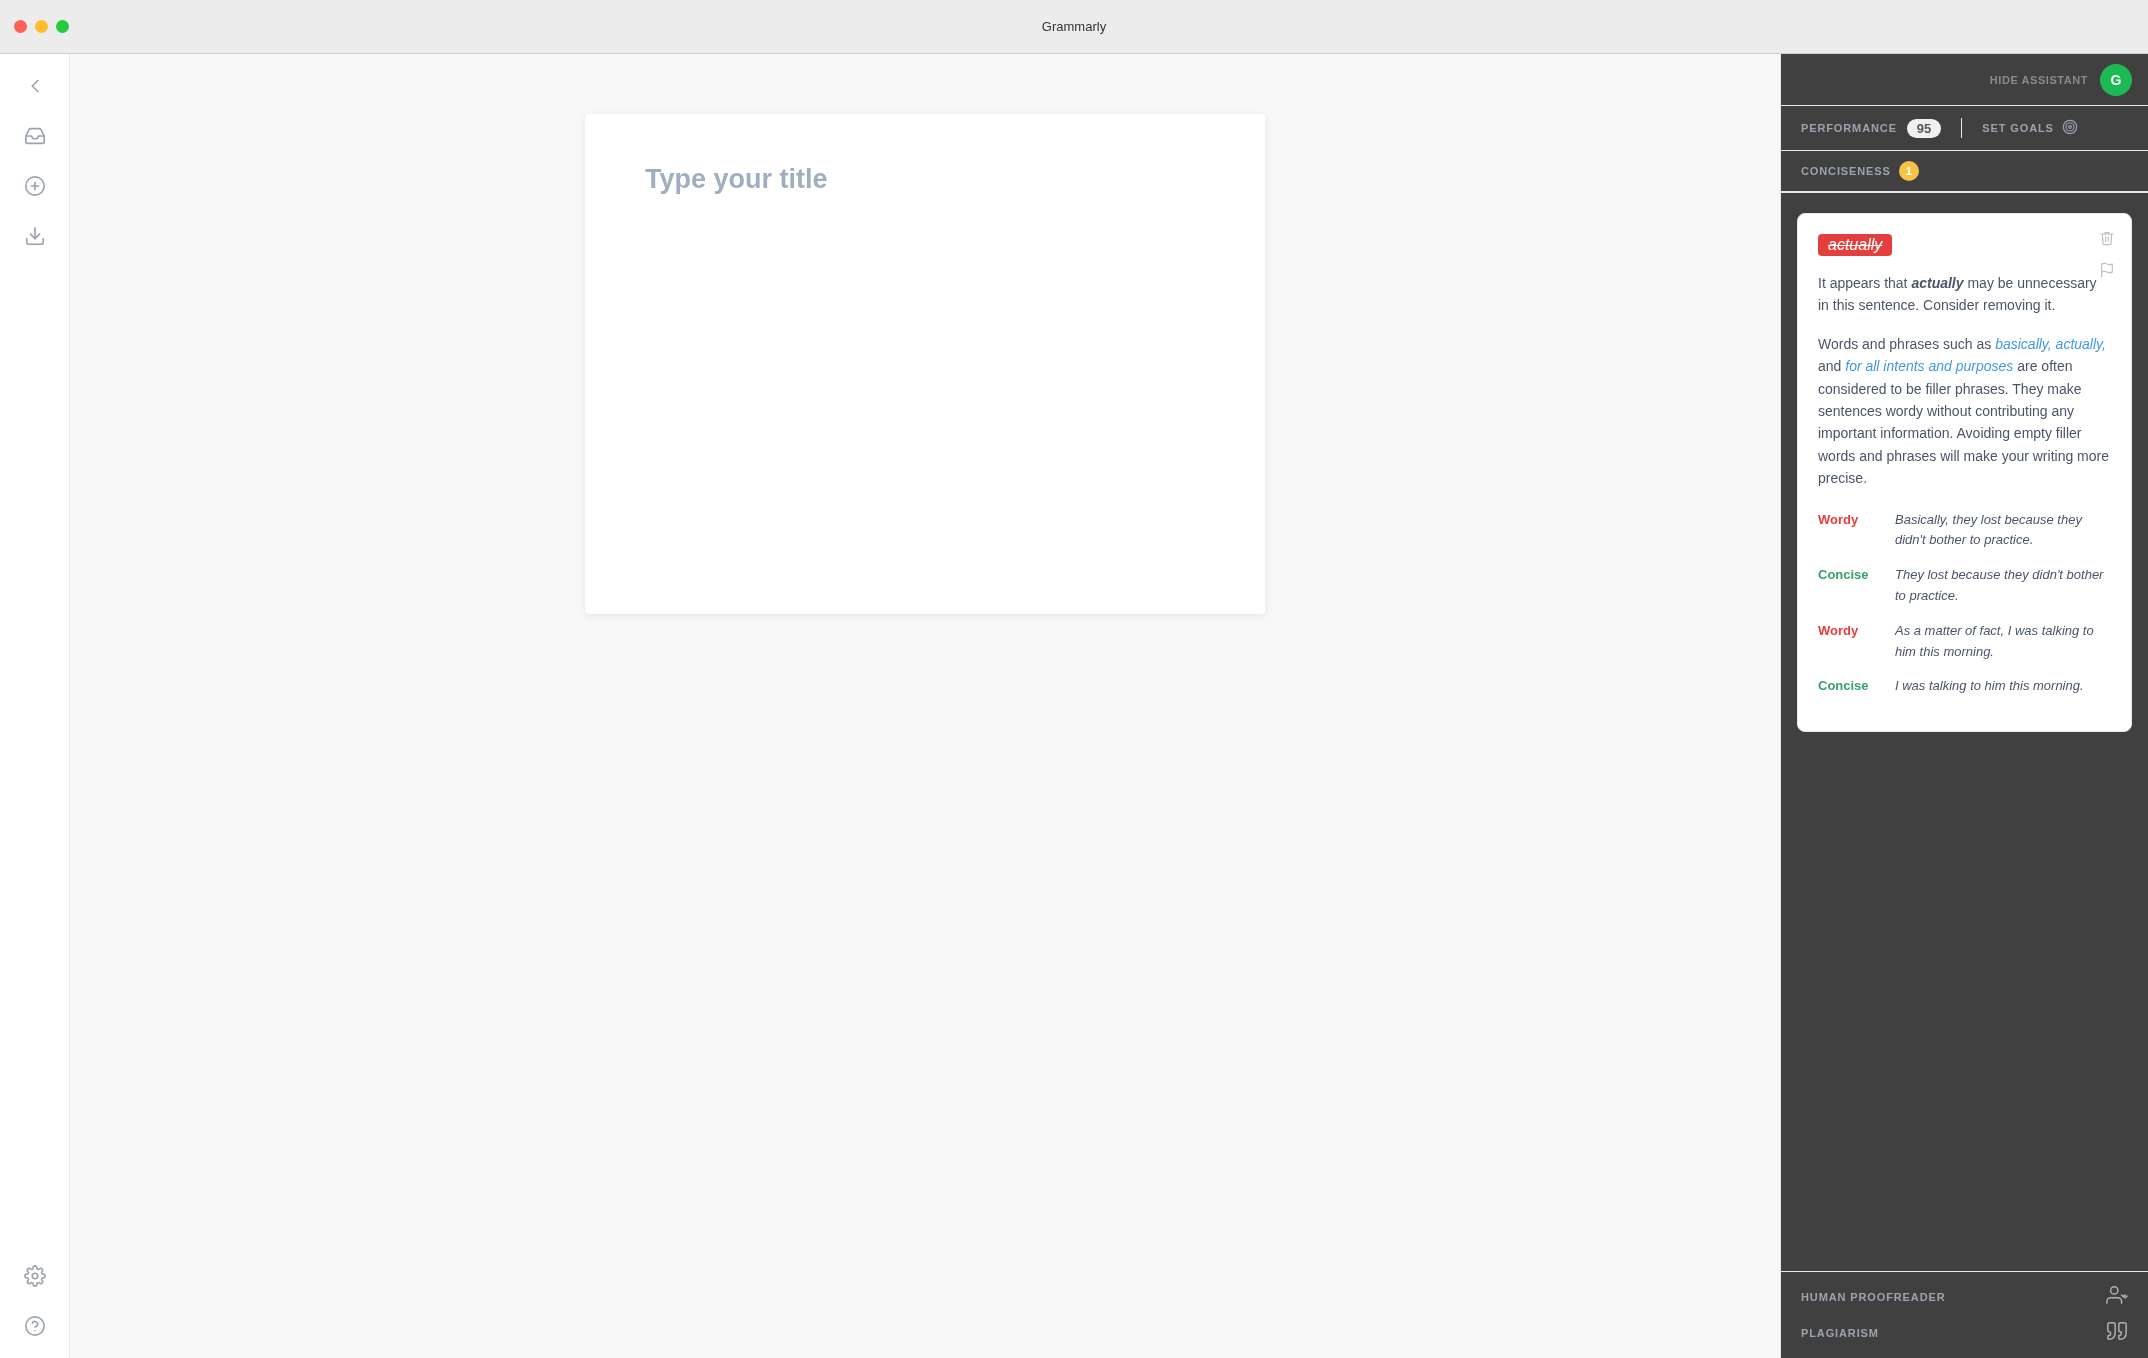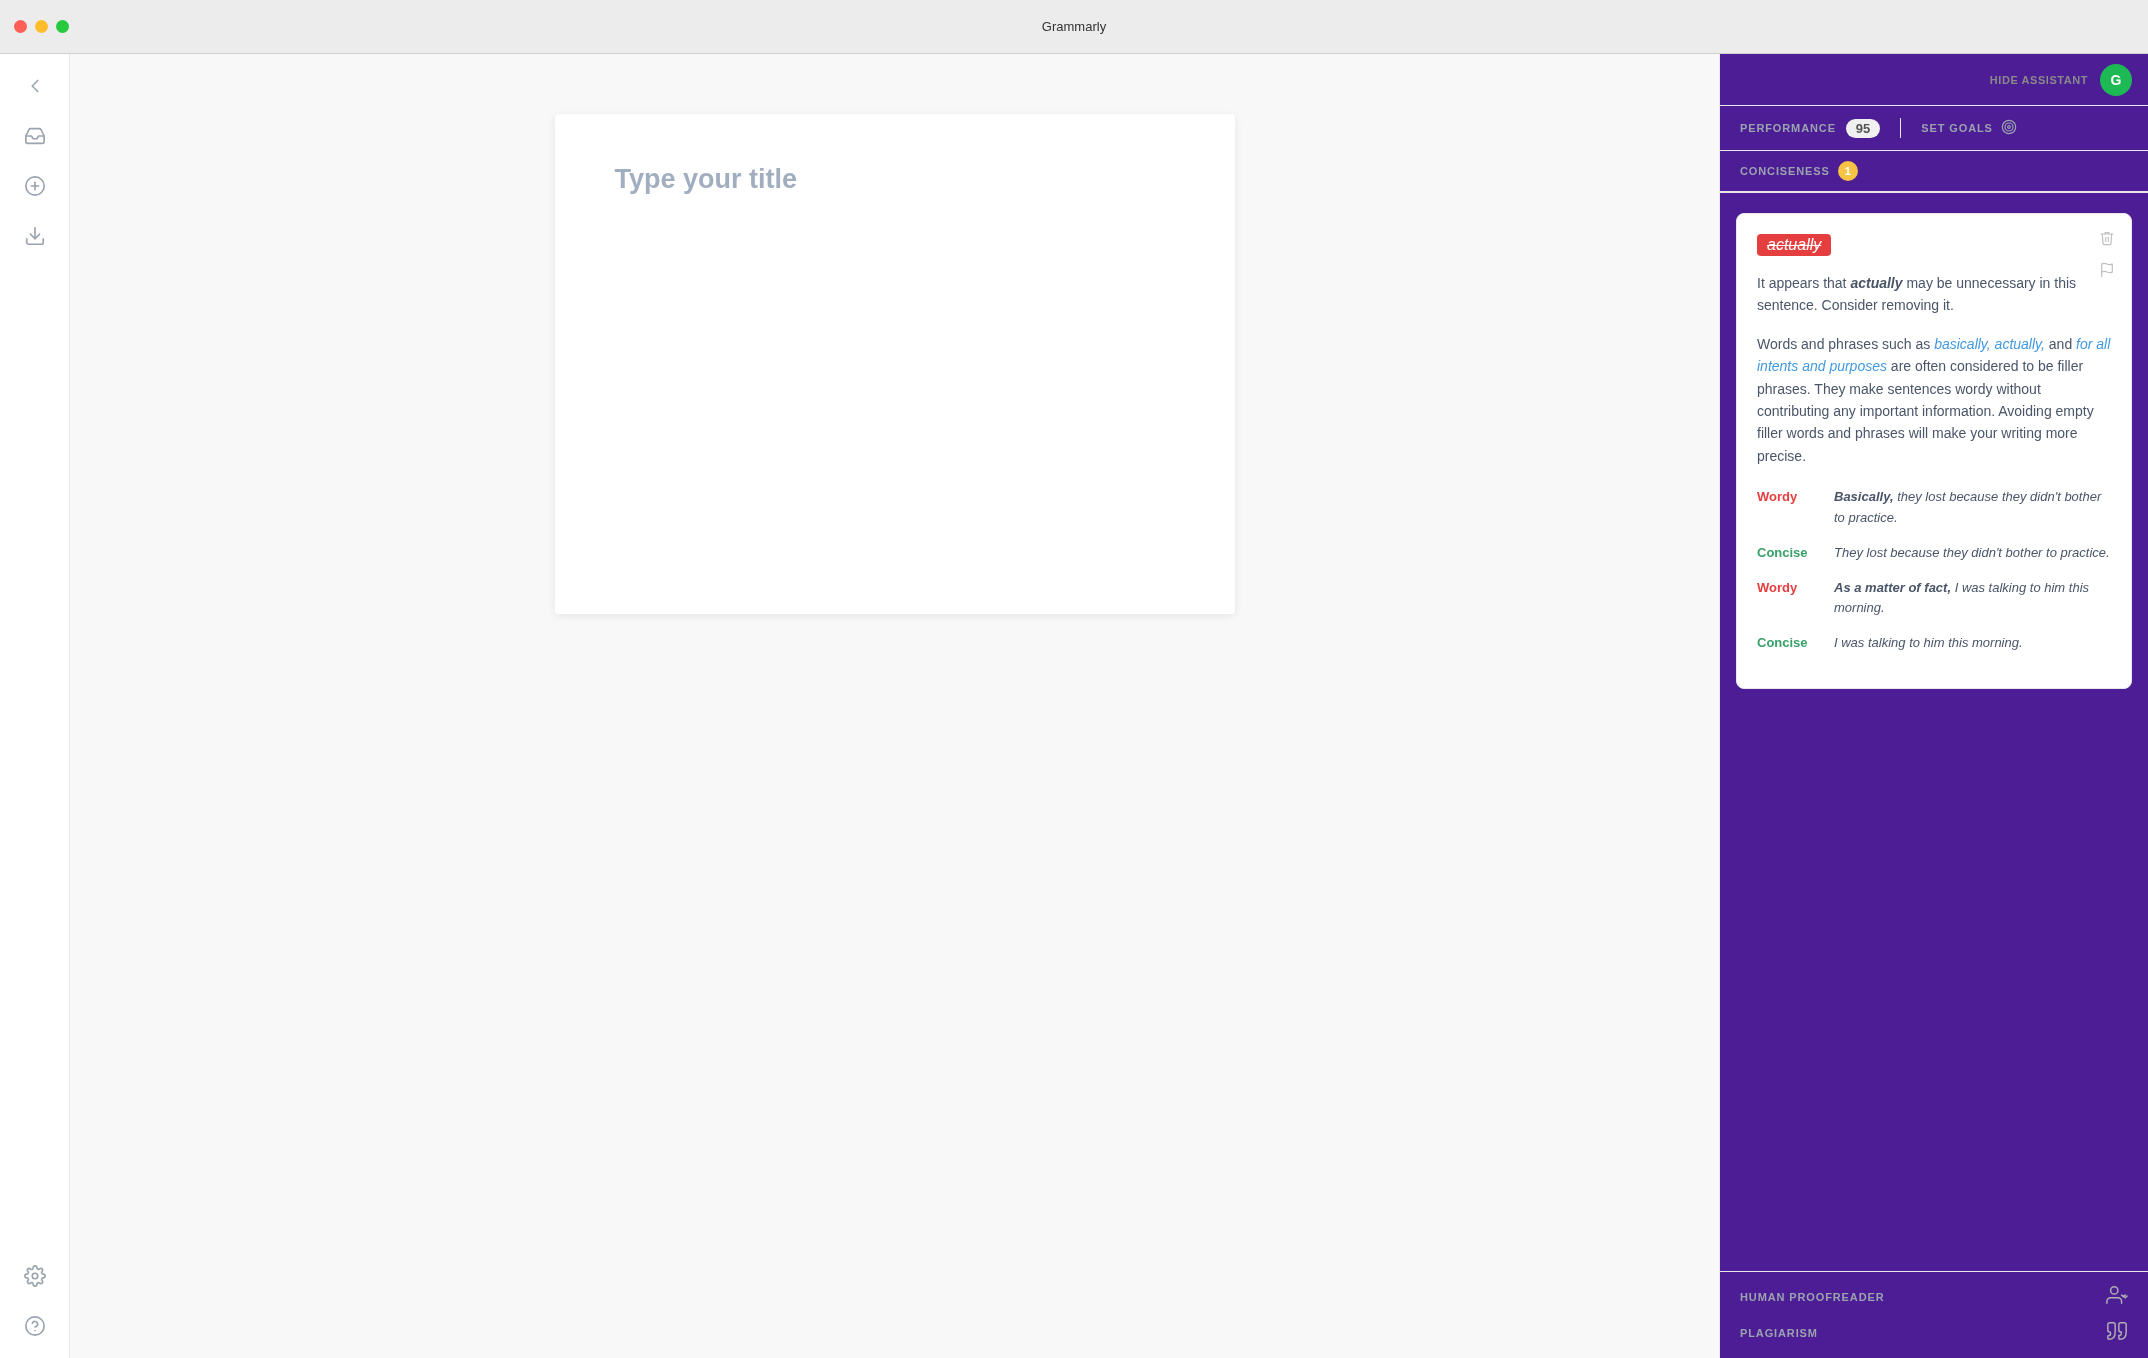--- a/index.html
+++ b/index.html
@@ -106,22 +106,22 @@
       color: #2d3748;
       line-height: 1.7;
     }
     .word-highlight {
       border-bottom: 2px solid #f6c344;
       text-decoration: none;
     }
 
     
     .right-panel {
-      width: 429px;
-      background: #4c1d95;
+      width: 368px;
+      background: #404040;
       border-left: 1px solid #e8e8e8;
       display: flex;
       flex-direction: column;
       overflow: hidden;
     }
 
     
     .right-header {
       height: 52px;
       display: flex;
@@ -302,21 +302,21 @@
       padding-top: 2px;
     }
     .label-wordy { color: #e53e3e; }
     .label-concise { color: #38a169; }
     .example-text {
       font-size: 13px;
       color: #4a5568;
       line-height: 1.6;
       font-style: italic;
     }
-    .example-text strong { font-weight: 700; }
+    .example-text strong { font-weight: 400; }
 
     
     .right-footer {
       border-top: 1px solid #e8e8e8;
       padding: 12px 20px;
       display: flex;
       flex-direction: column;
       gap: 10px;
     }
     .footer-item {

